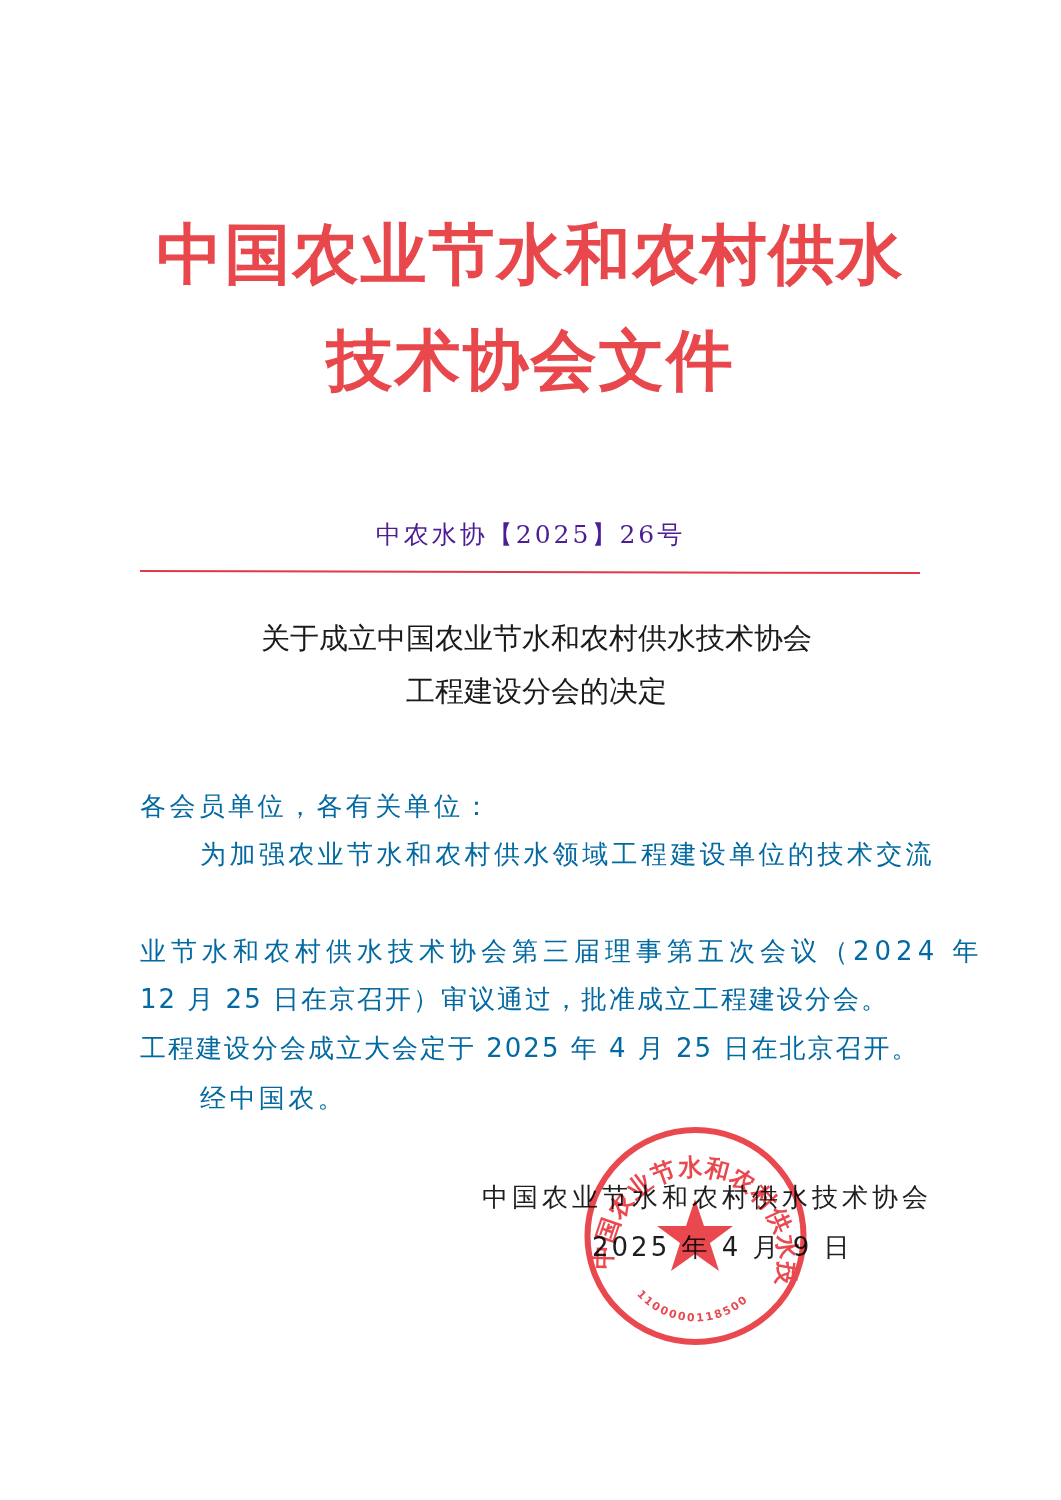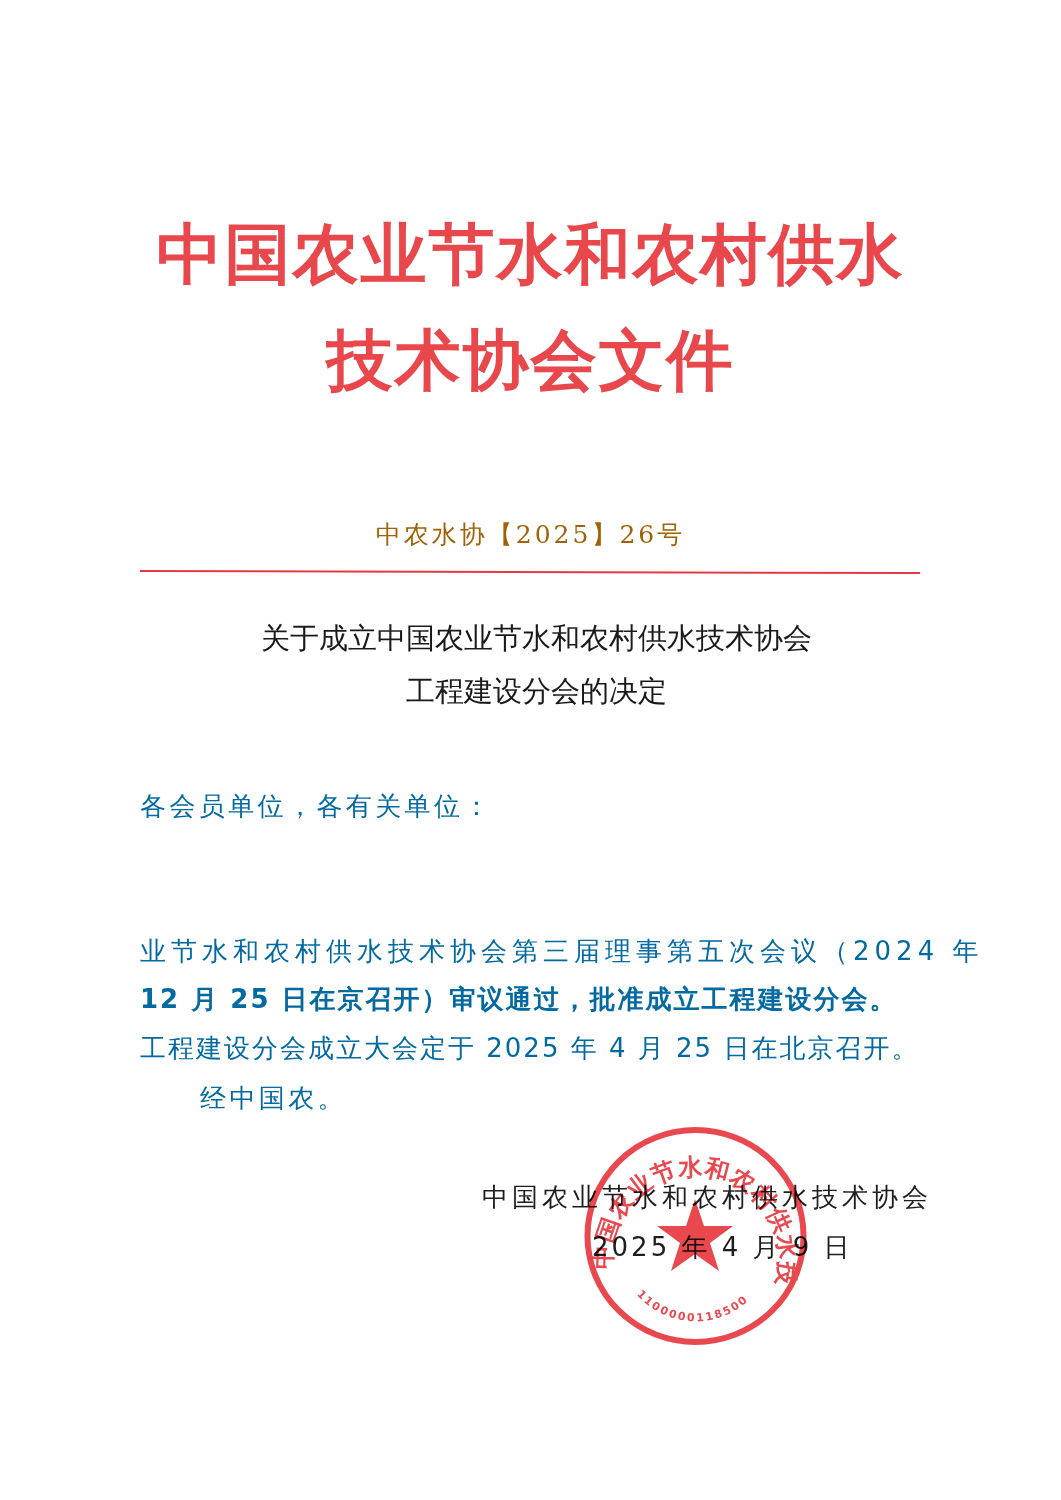--- a/index.html
+++ b/index.html
@@ -40,21 +40,21 @@
 
     .doc-number {
       position: absolute;
       top: 519px;
       left: 0;
       width: 1061px;
       text-align: center;
       font-size: 25px;
       line-height: 32px;
       letter-spacing: 3px;
-      color: #a16207;
+      color: #4c1d95;
     }
     .red-rule {
       position: absolute;
       left: 140px;
       top: 570px;
       width: 780px;
       height: 2px;
       background: #e23a44;
       transform: rotate(0.15deg);
       transform-origin: left center;
@@ -120,22 +120,23 @@
 
   <div class="doc-number">中农水协【2025】26号</div>
 
   <div class="red-rule"></div>
 
   <div class="doc-title t1">关于成立中国农业节水和农村供水技术协会</div>
   <div class="doc-title t2">工程建设分会的决定</div>
 
   <div class="body-text salutation">各会员单位，各有关单位：</div>
 
+  <div class="body-text para-line indent" style="top:830px;">为加强农业节水和农村供水领域工程建设单位的技术交流</div>
   <div class="body-text para-line" style="top:927px; letter-spacing:5px;">业节水和农村供水技术协会第三届理事第五次会议（2024 年</div>
-  <div class="body-text para-line" style="top:975px; letter-spacing:2px;font-weight:bold;">12 月 25 日在京召开）审议通过，批准成立工程建设分会。</div>
+  <div class="body-text para-line" style="top:975px; letter-spacing:2px;">12 月 25 日在京召开）审议通过，批准成立工程建设分会。</div>
   <div class="body-text para-line" style="top:1024px; letter-spacing:2px;">工程建设分会成立大会定于 2025 年 4 月 25 日在北京召开。</div>
   <div class="body-text para-line indent" style="top:1074px;">经中国农。</div>
 
   <div class="signature sig-org">中国农业节水和农村供水技术协会</div>
   <div class="signature sig-date">2025 年 4 月 9 日</div>
 
   <svg class="seal" viewBox="0 0 225 222" xmlns="http://www.w3.org/2000/svg">
     <defs>
       <path id="sealArc" d="M 30 150 A 84 84 0 1 1 195 150" fill="none"></path>
       <path id="codeArc" d="M 50 165 A 78 78 0 0 0 175 165" fill="none"></path>

